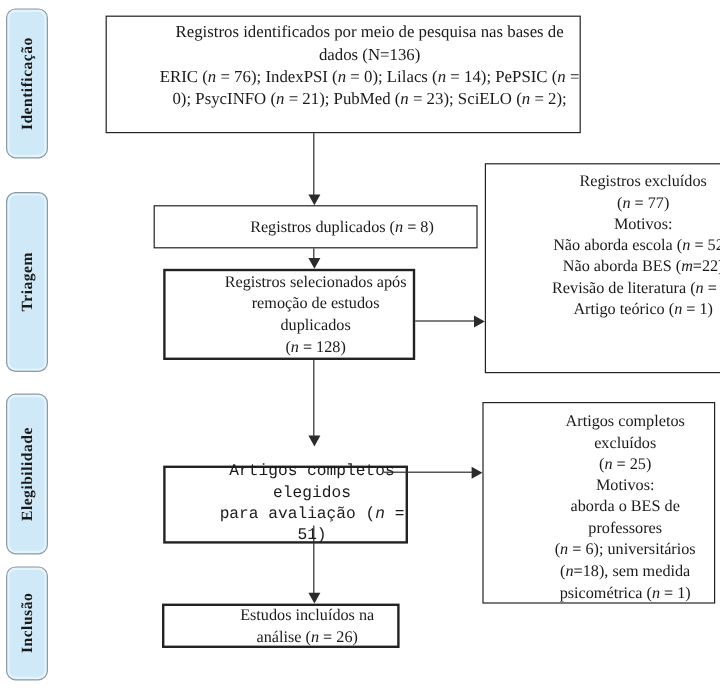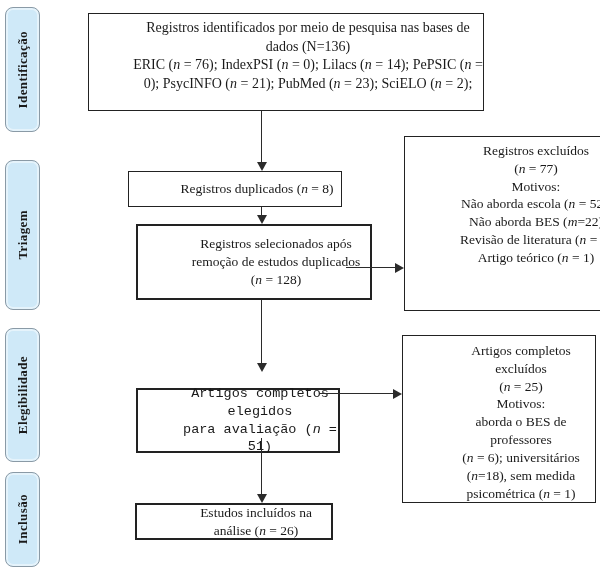--- a/index.html
+++ b/index.html
@@ -65,25 +65,25 @@
     <span class="stage-text">Inclusão</span>
   </div>
 
   <div class="fbox top-align" style="left:88px;top:13px;width:396px;height:98px;padding-top:5px;font-size:14px;line-height:1.33;">
     <div class="btext">Registros identificados por meio de pesquisa nas bases de
 dados (N=136)
 ERIC (<i>n</i> = 76); IndexPSI (<i>n</i> = 0); Lilacs (<i>n</i> = 14); PePSIC (<i>n</i> =
 0); PsycINFO (<i>n</i> = 21); PubMed (<i>n</i> = 23); SciELO (<i>n</i> = 2);</div>
   </div>
 
-  <div class="fbox" style="left:128px;top:171px;width:214px;height:36px;">
+  <div class="fbox" style="left:128px;top:171px;width:270px;height:36px;">
     <div class="btext">Registros duplicados (<i>n</i> = 8)</div>
   </div>
 
-  <div class="fbox heavy" style="left:136px;top:224px;width:236px;height:76px;">
+  <div class="fbox heavy" style="left:136px;top:224px;width:210px;height:76px;">
     <div class="btext">Registros selecionados após
 remoção de estudos duplicados
 (<i>n</i> = 128)</div>
   </div>
 
   <div class="fbox top-align" style="left:404px;top:136px;width:220px;height:175px;padding-top:5px;">
     <div class="btext">Registros excluídos
 (<i>n</i> = 77)
 Motivos:
 Não aborda escola (<i>n</i> = 52),

